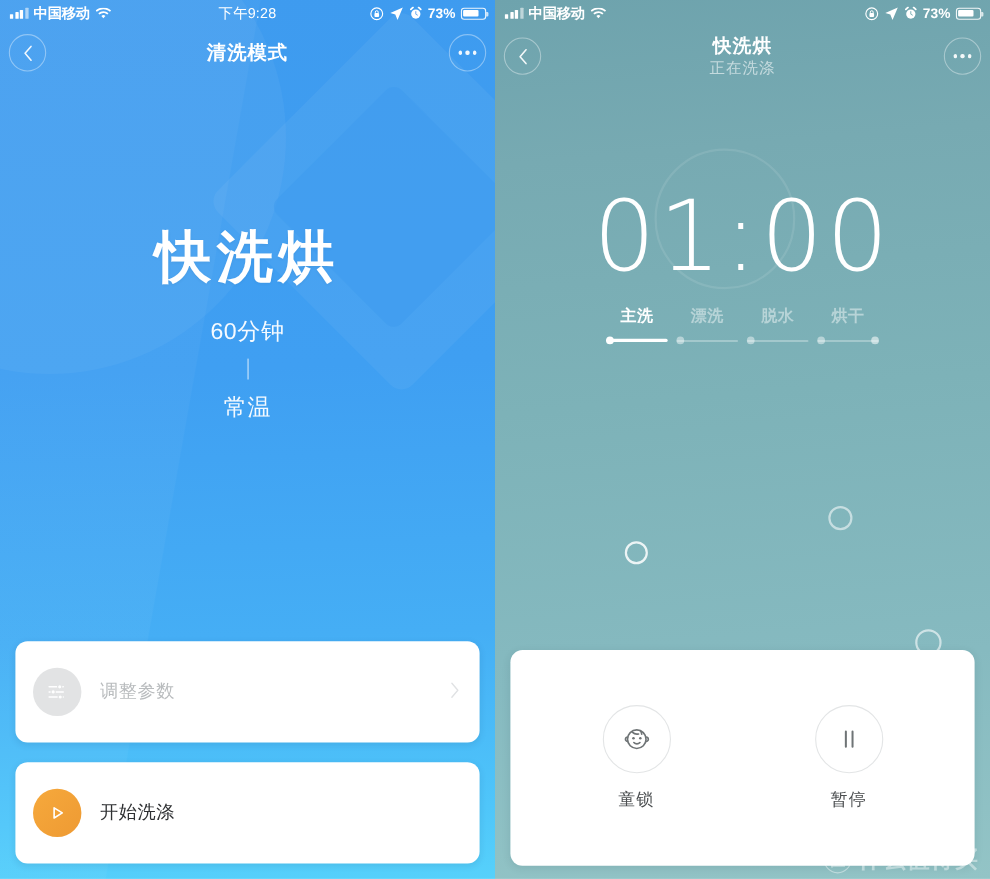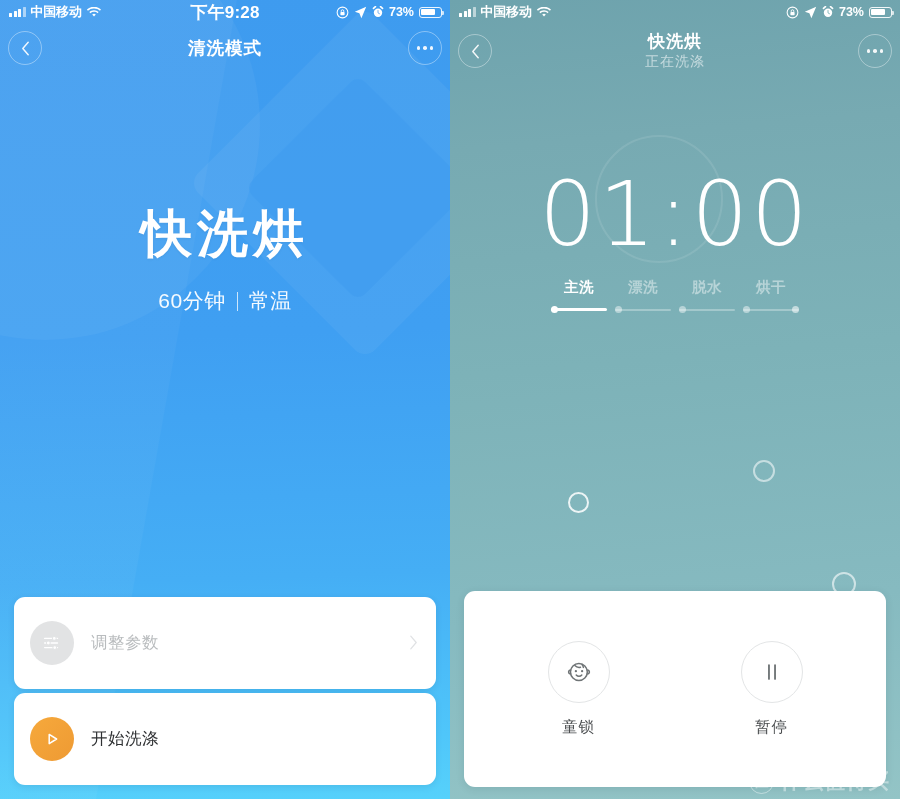--- a/index.html
+++ b/index.html
@@ -50,21 +50,21 @@
   .bubble { position: absolute; border-radius: 50%; border: 2px solid rgba(255,255,255,0.85); }
 
   
   .statusbar {
     position: relative; z-index: 5;
     height: 24px; display: flex; align-items: center;
     padding: 0 8px 0 9px; color: #fff;
     font-size: 12.5px; font-weight: bold;
   }
   .sb-left { display: flex; align-items: center; gap: 5px; }
-  .sb-center { position:absolute; left:0; right:0; text-align:center; font-size:17px; font-weight:bold; letter-spacing:.2px;}
+  .sb-center { position:absolute; left:0; right:0; text-align:center; font-size:13px; font-weight:normal; letter-spacing:.2px;}
   .sb-right { margin-left: auto; display: flex; align-items: center; gap: 5px; z-index:2;}
   .sb-carrier { font-size: 13px; font-weight: bold; letter-spacing: -.2px; }
   .bars { display: flex; align-items: flex-end; gap: 1.5px; height: 10px; }
   .bars i { display: block; width: 3px; background: #fff; border-radius: .5px; }
   .bars i:nth-child(1){height:4px}.bars i:nth-child(2){height:6px}
   .bars i:nth-child(3){height:8px}.bars i:nth-child(4){height:10px;opacity:.55}
   .pct { font-size: 12.5px; font-weight: bold; }
   .battery { width: 23px; height: 11px; border: 1.3px solid rgba(255,255,255,.9); border-radius: 3px; position: relative; padding: 1.3px; }
   .battery::after { content:""; position:absolute; right:-3.2px; top:3.2px; width:2px; height:4px; background:rgba(255,255,255,.75); border-radius:0 1px 1px 0;}
   .battery span { display:block; height:100%; width:73%; background:#fff; border-radius:1px; }
@@ -81,27 +81,27 @@
   .nav-title { color: #fff; font-size: 17.5px; font-weight: bold; letter-spacing: 1px; }
   .nav-title.small { font-size: 17px; line-height: 21px; }
   .nav-sub { color: rgba(255,255,255,0.58); font-size: 14px; margin-top: 1px; letter-spacing: 1px; }
   .nav-right { margin-left: auto; }
   .dots { display: flex; gap: 3px; }
   .dots i { width: 3.6px; height: 3.6px; border-radius: 50%; background: rgba(255,255,255,.92); display: block; }
 
   
   .hero { position: relative; z-index: 4; text-align: center; margin-top: 128px; }
   .hero-title { color: #ffffff; font-size: 51px; font-weight: bold; letter-spacing: 5px; text-shadow: 0 1px 3px rgba(0,0,0,.06); }
-  .hero-sub { margin-top: 18px; color: rgba(255,255,255,0.95); font-size: 21px; letter-spacing: .5px; display:flex; justify-content:center; align-items:center; gap:11px;}
+  .hero-sub { margin-top: 18px; color: rgba(255,255,255,0.95); font-size: 21px; letter-spacing: .5px; display:flex; justify-content:center; align-items:center; gap:11px;flex-direction:column;}
   .hero-sep { width: 1px; height: 19px; background: rgba(255,255,255,.75); display:inline-block; }
 
   
   .cards { position: absolute; left: 14px; right: 14px; bottom: 14px; z-index: 6; }
   .card { background: #fff; border-radius: 11px; box-shadow: 0 2px 7px rgba(0,40,80,0.10); }
-  .card + .card { margin-top: 4px; }
+  .card + .card { margin-top: 18px; }
   .row { display: flex; align-items: center; height: 92px; padding: 0 18px 0 16px; }
   .row + .row { border-top: 1px solid #f0f1f2; }
   .row-icon { width: 44px; height: 44px; border-radius: 50%; display: flex; align-items: center; justify-content: center; flex: 0 0 auto; }
   .row-icon.grey { background: #e2e3e4; }
   .row-icon.green { background: linear-gradient(135deg,#4FC3A5 0%,#3FAE9A 60%,#2E9E93 100%); }
   .row-icon.orange { background: linear-gradient(135deg,#F6A93C 0%,#EE9A33 100%); }
   .row-label { margin-left: 17px; font-size: 16.5px; color: #2f3133; letter-spacing: .5px; }
   .row-label.dim { color: #b9bcbe; }
   .chev { margin-left: auto; color: #c9ccce; font-size: 20px; font-weight: 300; line-height: 1; }
   .chev.dim { color: #e0e2e4; }

